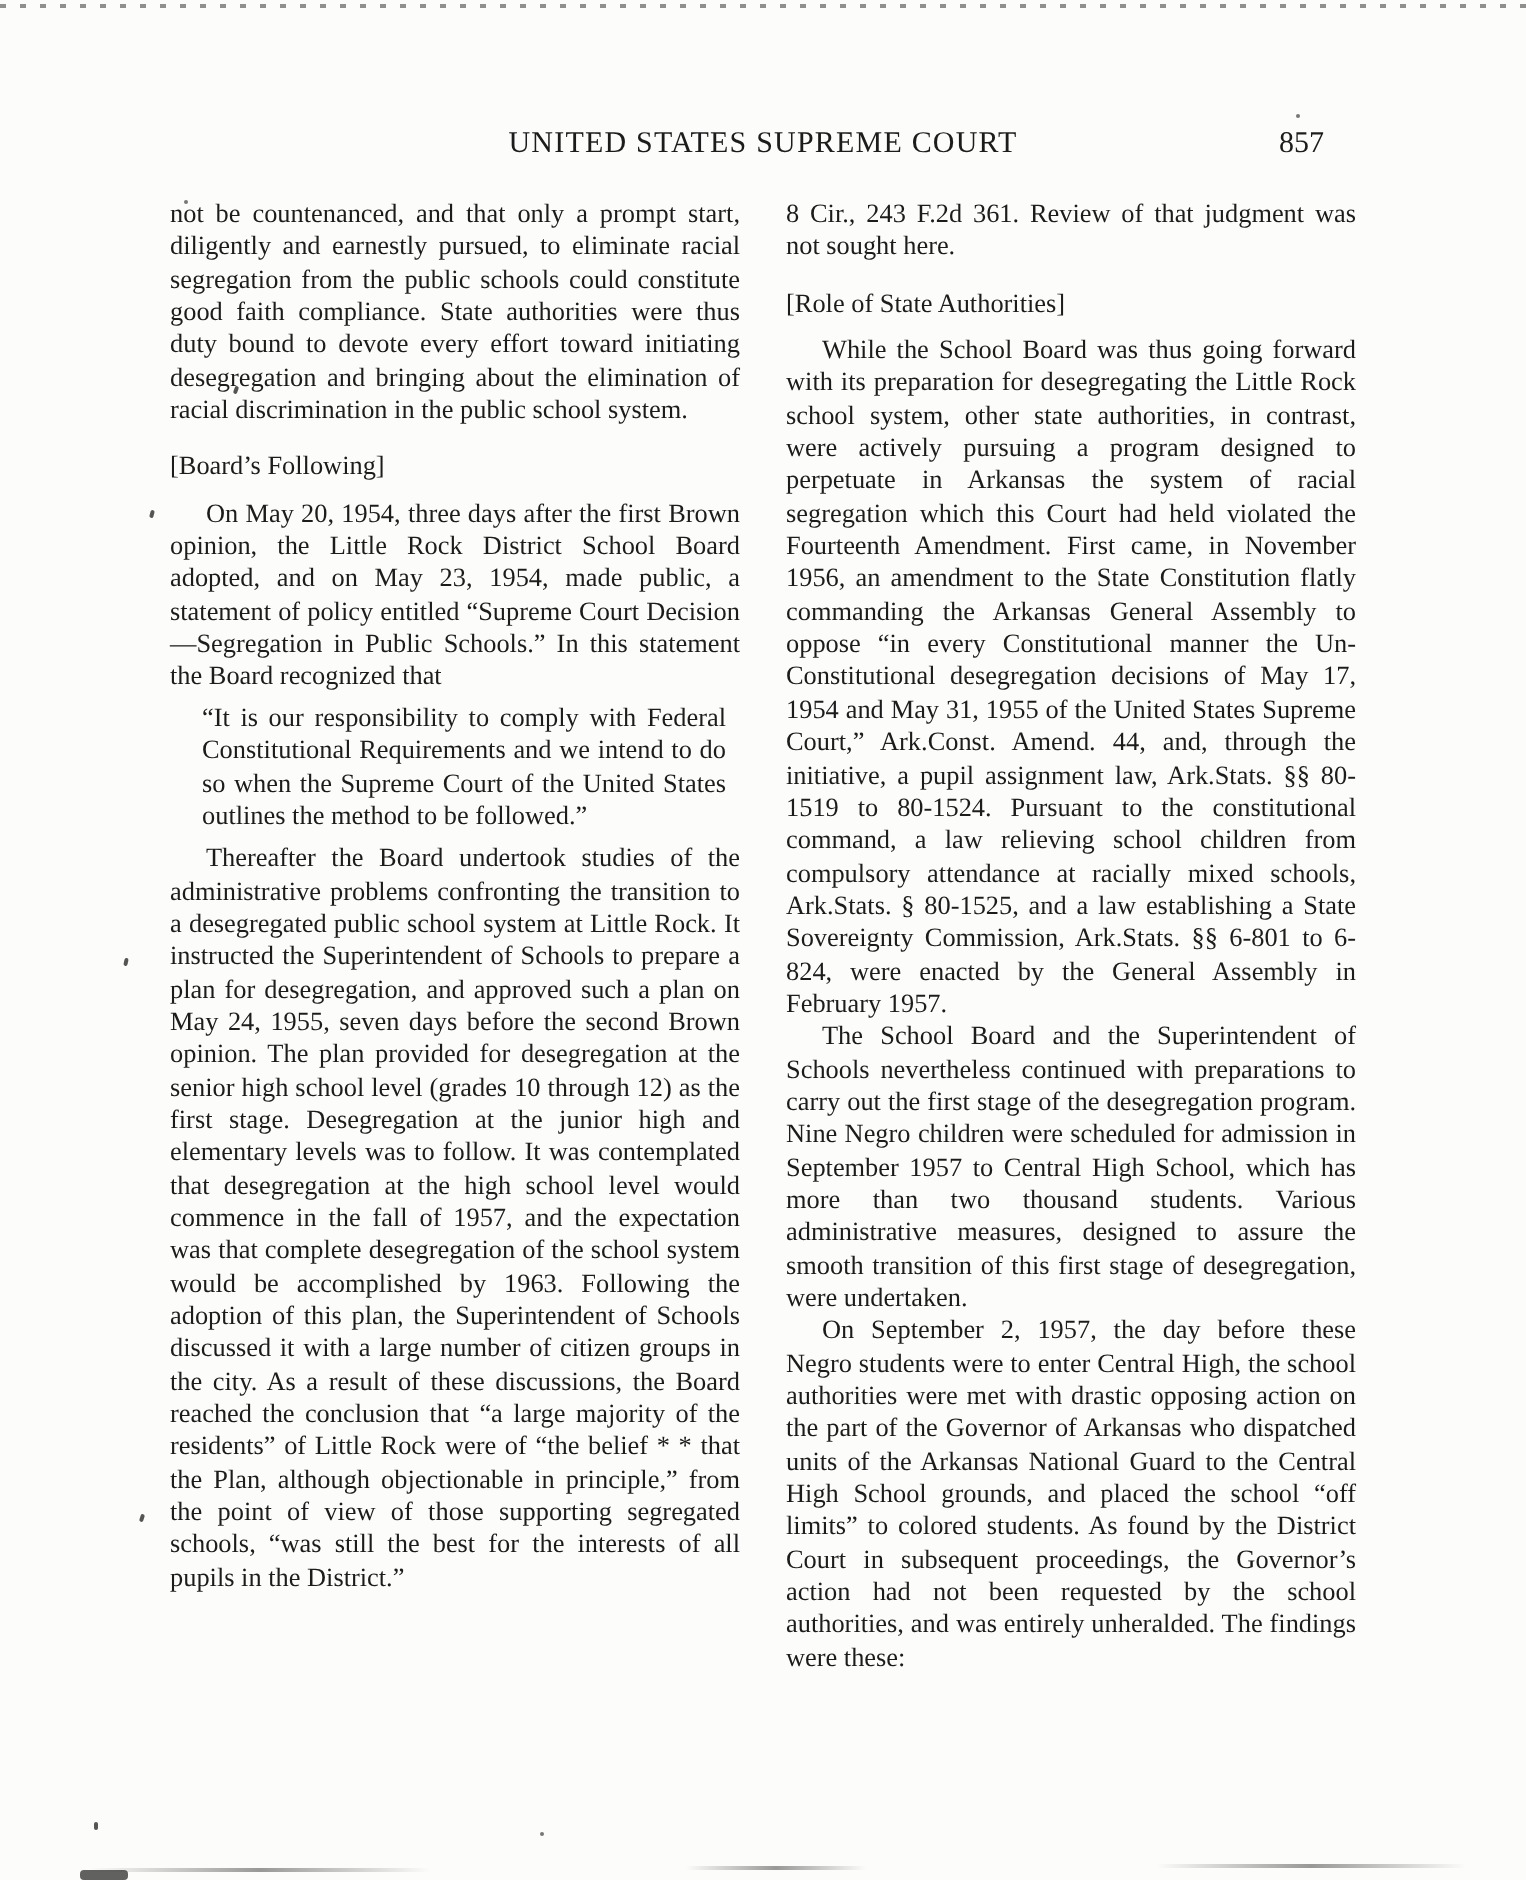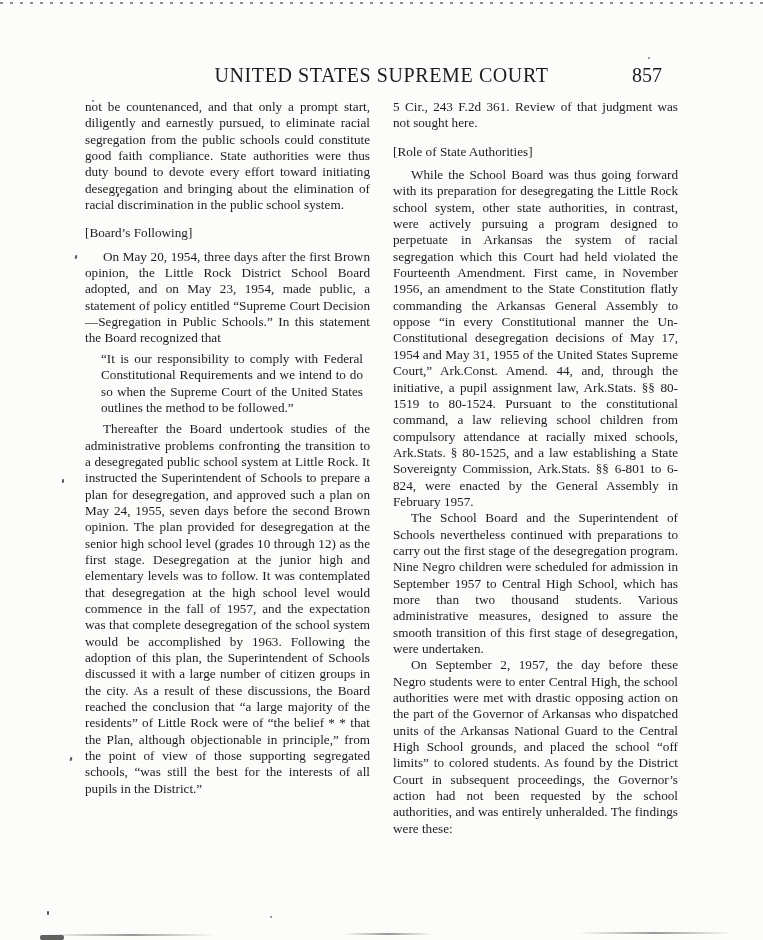--- a/index.html
+++ b/index.html
@@ -10,21 +10,21 @@
     overflow:hidden;
     font-family:"Liberation Serif","DejaVu Serif",serif;
     color:#1c1c1c;
   }
   .dotted-top{
     position:absolute;top:2px;left:0;width:763px;height:2px;
     background:repeating-linear-gradient(90deg,#8f8f8f 0 3px,transparent 3px 10px);
   }
   .header{
     position:absolute;top:64px;left:85px;width:593px;height:20px;
-    font-size:20px;letter-spacing:.6px;
+    font-size:15px;letter-spacing:.6px;
   }
   .header-title{
     text-align:center;display:block;
   }
   .page-number{
     position:absolute;right:16px;top:0;letter-spacing:0;margin-left:36px;
   }
   .columns{
     position:absolute;top:99px;left:85px;width:593px;
     display:flex;gap:23px;
@@ -67,21 +67,21 @@
 
   <div class="columns">
     <div class="column">
         <p class="paragraph">not be countenanced, and that only a prompt start, diligently and earnestly pursued, to eliminate racial segregation from the public schools could constitute good faith compliance.  State authorities were thus duty bound to devote every effort toward initiating desegregation and bringing about the elimination of racial discrimination in the public school system.</p>
         <p class="heading">[Board’s Following]</p>
         <p class="paragraph indent">On May 20, 1954, three days after the first Brown opinion, the Little Rock District School Board adopted, and on May 23, 1954, made public, a statement of policy entitled “Supreme Court Decision—Segregation in Public Schools.” In this statement the Board recognized that</p>
         <p class="quote">“It is our responsibility to comply with Federal Constitutional Requirements and we intend to do so when the Supreme Court of the United States outlines the method to be followed.”</p>
         <p class="paragraph indent">Thereafter the Board undertook studies of the administrative problems confronting the transition to a desegregated public school system at Little Rock.  It instructed the Superintendent of Schools to prepare a plan for desegregation, and approved such a plan on May 24, 1955, seven days before the second Brown opinion.  The plan provided for desegregation at the senior high school level (grades 10 through 12) as the first stage.  Desegregation at the junior high and elementary levels was to follow.  It was contemplated that desegregation at the high school level would commence in the fall of 1957, and the expectation was that complete desegregation of the school system would be accomplished by 1963.  Following the adoption of this plan, the Superintendent of Schools discussed it with a large number of citizen groups in the city.  As a result of these discussions, the Board reached the conclusion that “a large majority of the residents” of Little Rock were of “the belief * * that the Plan, although objectionable in principle,” from the point of view of those supporting segregated schools, “was still the best for the interests of all pupils in the District.”</p>
       </div>
     <div class="column">
-        <p class="paragraph">5 Cir., 243 F.2d 361.  Review of that judgment was not sought here.</p>
+        <p class="paragraph">8 Cir., 243 F.2d 361.  Review of that judgment was not sought here.</p>
         <p class="heading">[Role of State Authorities]</p>
         <p class="paragraph indent">While the School Board was thus going forward with its preparation for desegregating the Little Rock school system, other state authorities, in contrast, were actively pursuing a program designed to perpetuate in Arkansas the system of racial segregation which this Court had held violated the Fourteenth Amendment.  First came, in November 1956, an amendment to the State Constitution flatly commanding the Arkansas General Assembly to oppose “in every Constitutional manner the Un-Constitutional desegregation decisions of May 17, 1954 and May 31, 1955 of the United States Supreme Court,” Ark.Const. Amend. 44, and, through the initiative, a pupil assignment law, Ark.Stats. §§ 80-1519 to 80-1524.  Pursuant to the constitutional command, a law relieving school children from compulsory attendance at racially mixed schools, Ark.Stats. § 80-1525, and a law establishing a State Sovereignty Commission, Ark.Stats. §§ 6-801 to 6-824, were enacted by the General Assembly in February 1957.</p>
         <p class="paragraph indent">The School Board and the Superintendent of Schools nevertheless continued with preparations to carry out the first stage of the desegregation program.  Nine Negro children were scheduled for admission in September 1957 to Central High School, which has more than two thousand students.  Various administrative measures, designed to assure the smooth transition of this first stage of desegregation, were undertaken.</p>
         <p class="paragraph indent">On September 2, 1957, the day before these Negro students were to enter Central High, the school authorities were met with drastic opposing action on the part of the Governor of Arkansas who dispatched units of the Arkansas National Guard to the Central High School grounds, and placed the school “off limits” to colored students.  As found by the District Court in subsequent proceedings, the Governor’s action had not been requested by the school authorities, and was entirely unheralded.  The findings were these:</p>
       </div>
   </div>
 
   <div class="artifact dot" style="left:92px;top:100px;"></div>
   <div class="artifact speck" style="left:117px;top:193px;transform:rotate(20deg);"></div>
   <div class="artifact speck" style="left:75px;top:255px;transform:rotate(15deg);"></div>

